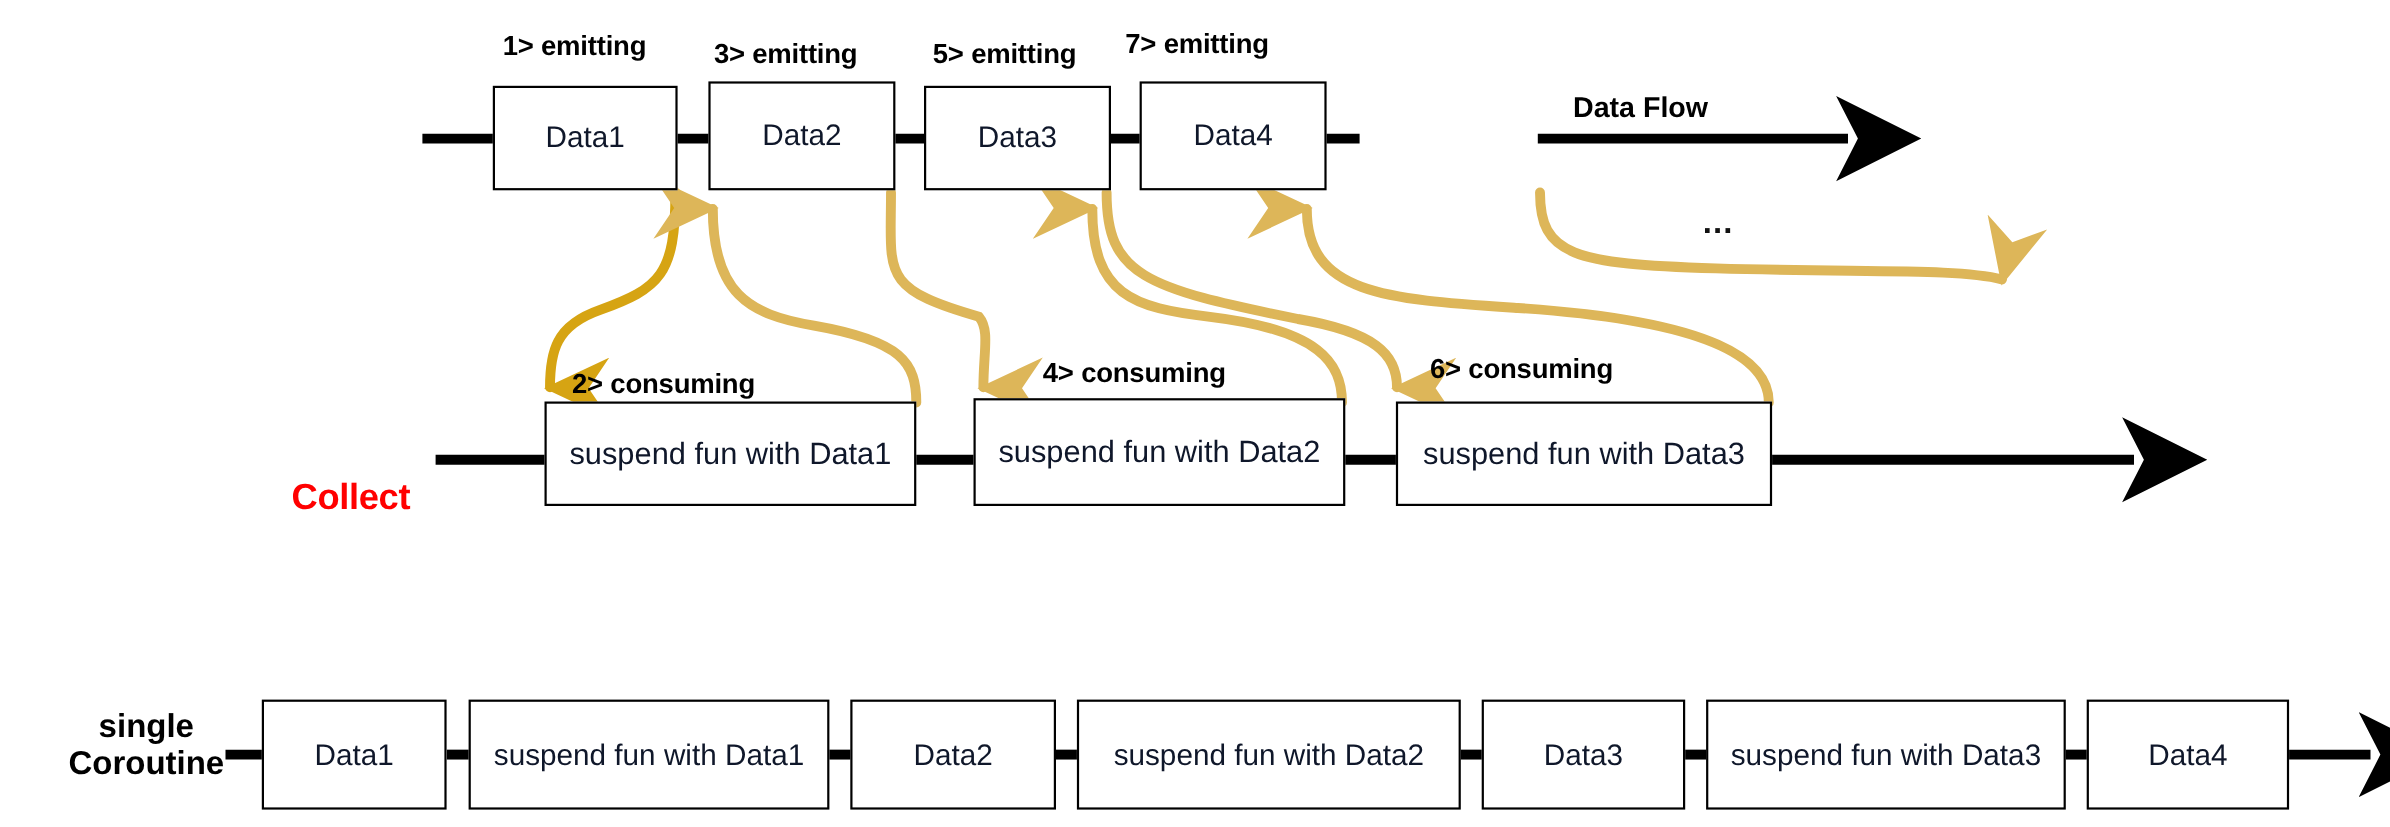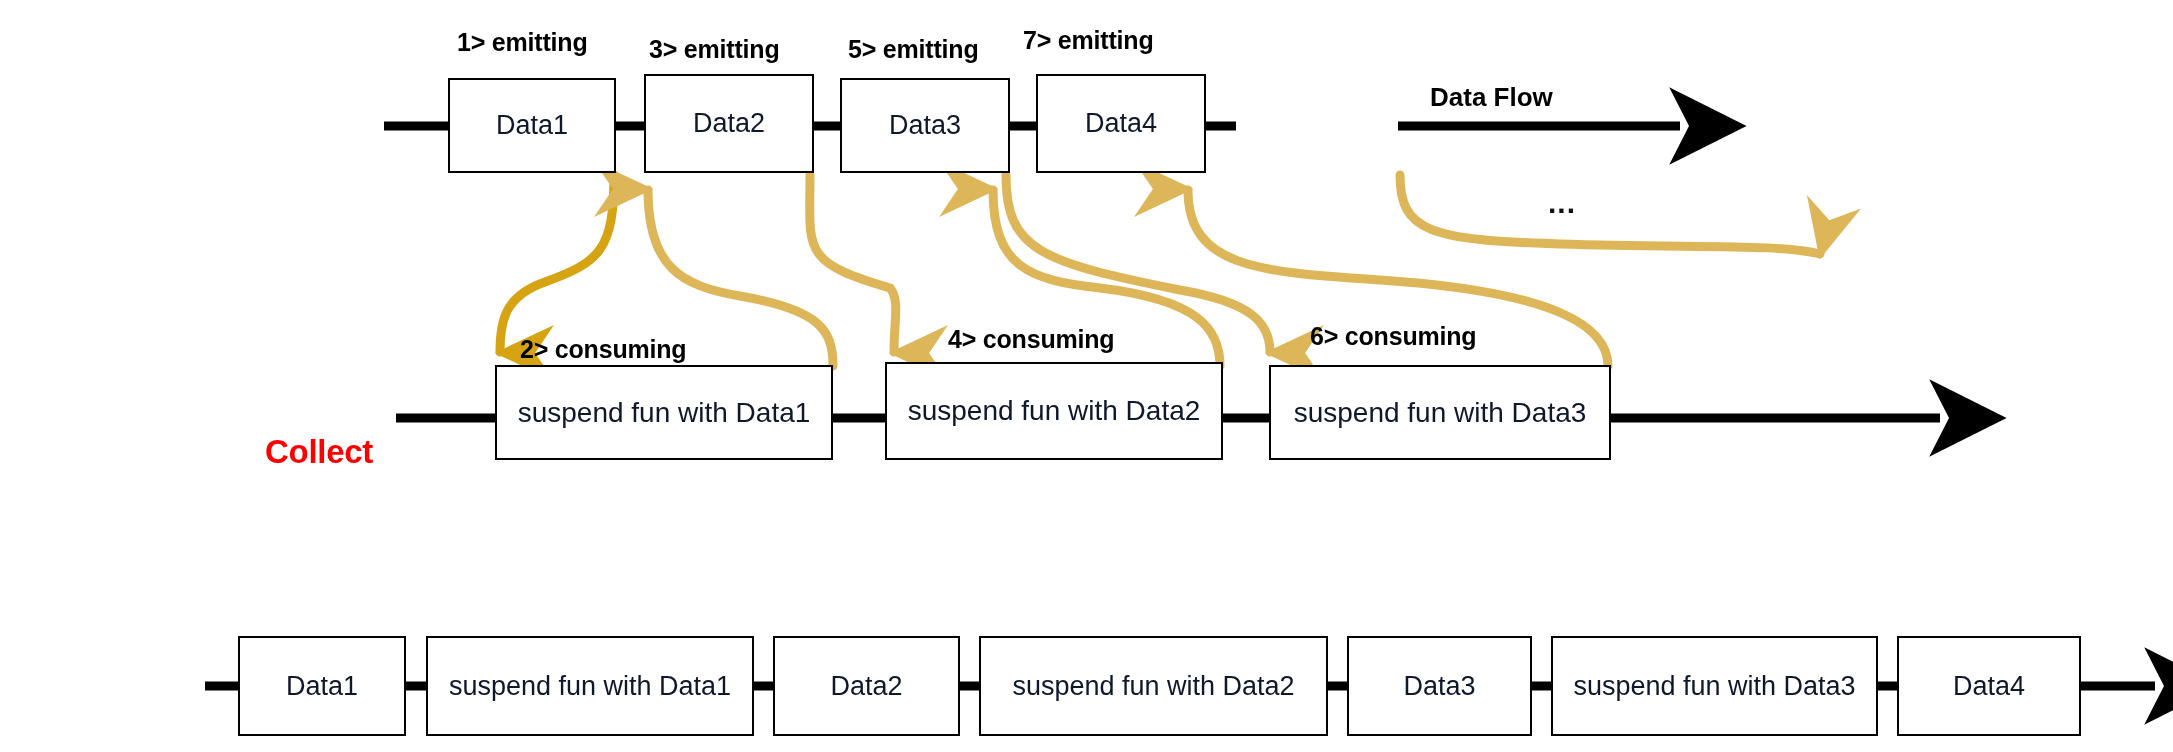--- a/index.html
+++ b/index.html
@@ -155,28 +155,32 @@
   <div class="node-box txt-top" style="left:644px; top:74px; width:170px; height:99px;">Data2</div>
   <div class="node-box txt-top" style="left:840px; top:78px; width:170px; height:95px;">Data3</div>
   <div class="node-box txt-top" style="left:1036px; top:74px; width:170px; height:99px;">Data4</div>
 
   <div class="lbl lbl-flow" style="left:1430px; top:82px;">Data Flow</div>
 
   <div class="lbl lbl-collect" style="left:265px; top:397px;">Collect</div>
 
   <div class="lbl lbl-consume" style="left:520px; top:325px;margin-top:10px;">2&gt; consuming</div>
   <div class="lbl lbl-consume" style="left:948px; top:325px;">4&gt; consuming</div>
-  <div class="lbl lbl-consume" style="left:1300px; top:322px;margin-left:10px;">6&gt; consuming</div>
+  <div class="lbl lbl-consume" style="left:1300px; top:322px;">6&gt; consuming</div>
 
   <div class="node-box txt-mid" style="left:495px; top:365px; width:338px; height:95px;">suspend fun with Data1</div>
   <div class="node-box txt-mid" style="left:885px; top:362px; width:338px; height:98px;">suspend fun with Data2</div>
   <div class="node-box txt-mid" style="left:1269px; top:365px; width:342px; height:95px;">suspend fun with Data3</div>
 
   <div class="lbl lbl-ellipsis" style="left:1548px; top:186px;">...</div>
 
+  <div class="lbl lbl-coroutine" style="left:58px; top:644px; width:150px;">
+    <div>single</div>
+    <div>Coroutine</div>
+  </div>
 
   <div class="node-box txt-bot" style="left:238px; top:636px; width:168px; height:100px;">Data1</div>
   <div class="node-box txt-bot" style="left:426px; top:636px; width:328px; height:100px;">suspend fun with Data1</div>
   <div class="node-box txt-bot" style="left:773px; top:636px; width:187px; height:100px;">Data2</div>
   <div class="node-box txt-bot" style="left:979px; top:636px; width:349px; height:100px;">suspend fun with Data2</div>
   <div class="node-box txt-bot" style="left:1347px; top:636px; width:185px; height:100px;">Data3</div>
   <div class="node-box txt-bot" style="left:1551px; top:636px; width:327px; height:100px;">suspend fun with Data3</div>
   <div class="node-box txt-bot" style="left:1897px; top:636px; width:184px; height:100px;">Data4</div>
 
 </div>

